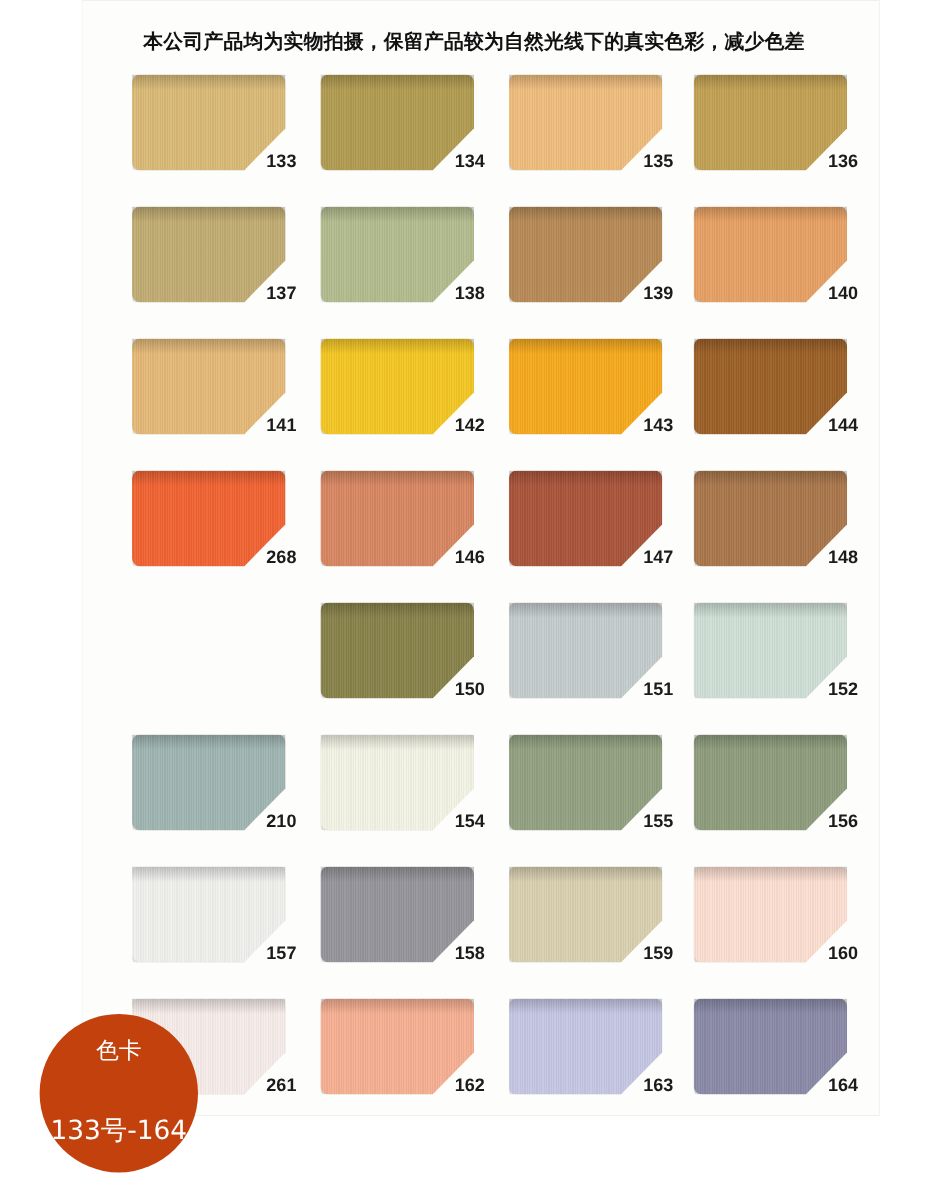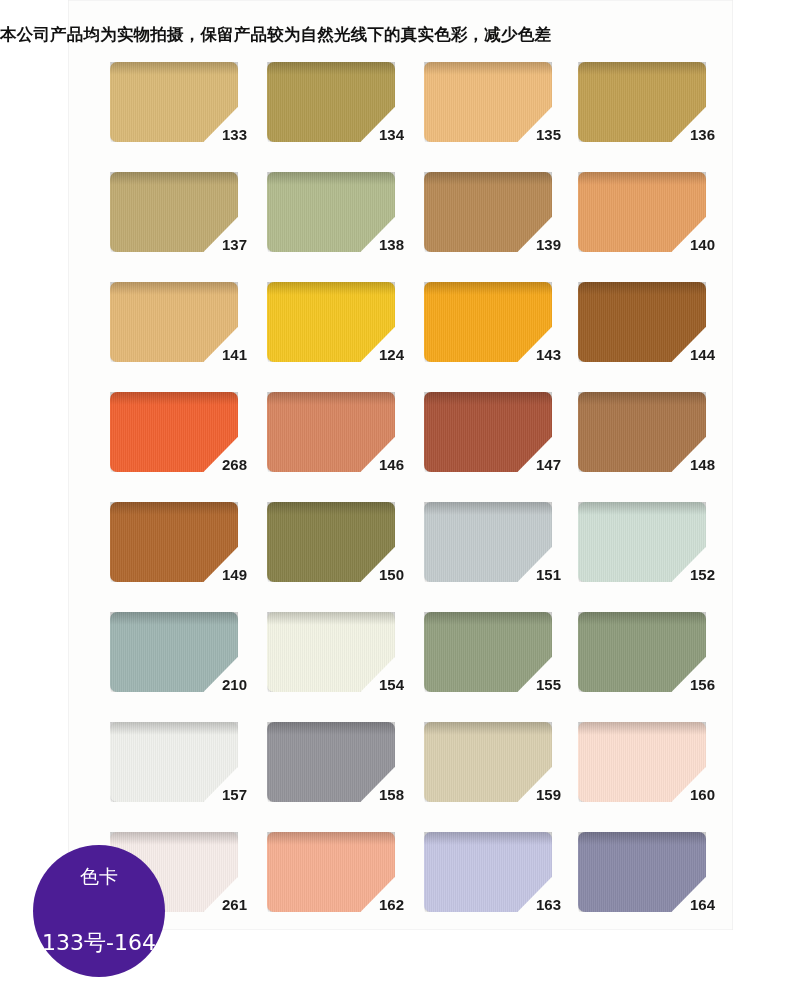--- a/index.html
+++ b/index.html
@@ -29,21 +29,21 @@
     position: absolute;
     inset: 0;
     background: #ffffff;
   }
 
   #header-note {
     position: absolute;
     left: 0;
     top: 24px;
     width: 790px;
-    text-align: left;
+    text-align: center;
     font-size: 16.5px;
     font-weight: 700;
     color: #111111;
     letter-spacing: 0.2px;
     white-space: nowrap;
     font-family: "DejaVu Sans", "Liberation Sans", sans-serif;
   }
 
   #grid {
     position: absolute;
@@ -113,21 +113,21 @@
     font-family: "Liberation Sans", "DejaVu Sans", sans-serif;
   }
 
   #badge {
     position: absolute;
     left: 33px;
     top: 845px;
     width: 132px;
     height: 132px;
     border-radius: 50%;
-    background: #4c1d95;
+    background: #c2410c;
     color: #ffffff;
     display: flex;
     flex-direction: column;
     align-items: center;
     justify-content: center;
     line-height: 1.12;
     font-family: "DejaVu Sans", "Liberation Sans", sans-serif;
   }
   #badge .l1 { font-size: 19px; }
   #badge .l2 { font-size: 22px; margin-top: 44px; }
@@ -178,21 +178,21 @@
         <div class="chip-number">140</div>
       </div>
     </div>
     <div class="swatch-row">
       <div class="swatch-cell c0">
         <div class="chip" style="background: rgb(227, 184, 119);"></div>
         <div class="chip-number">141</div>
       </div>
       <div class="swatch-cell c1">
         <div class="chip" style="background: rgb(243, 198, 35);"></div>
-        <div class="chip-number">124</div>
+        <div class="chip-number">142</div>
       </div>
       <div class="swatch-cell c2">
         <div class="chip" style="background: rgb(245, 168, 28);"></div>
         <div class="chip-number">143</div>
       </div>
       <div class="swatch-cell c3">
         <div class="chip" style="background: rgb(155, 95, 39);"></div>
         <div class="chip-number">144</div>
       </div>
     </div>
@@ -208,24 +208,20 @@
       <div class="swatch-cell c2">
         <div class="chip" style="background: rgb(169, 84, 58);"></div>
         <div class="chip-number">147</div>
       </div>
       <div class="swatch-cell c3">
         <div class="chip" style="background: rgb(169, 118, 75);"></div>
         <div class="chip-number">148</div>
       </div>
     </div>
     <div class="swatch-row">
-      <div class="swatch-cell c0">
-        <div class="chip" style="background: rgb(176, 104, 47);"></div>
-        <div class="chip-number">149</div>
-      </div>
       <div class="swatch-cell c1">
         <div class="chip" style="background: rgb(135, 129, 74);"></div>
         <div class="chip-number">150</div>
       </div>
       <div class="swatch-cell c2">
         <div class="chip" style="background: rgb(195, 203, 205);"></div>
         <div class="chip-number">151</div>
       </div>
       <div class="swatch-cell c3">
         <div class="chip" style="background: rgb(207, 223, 213);"></div>

